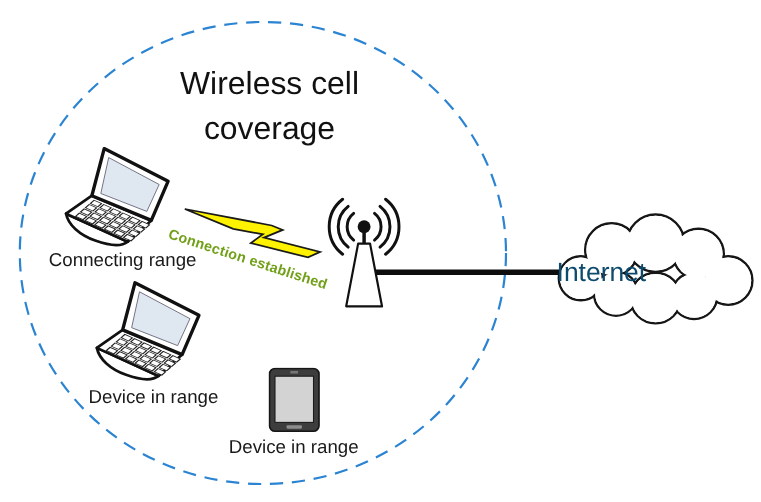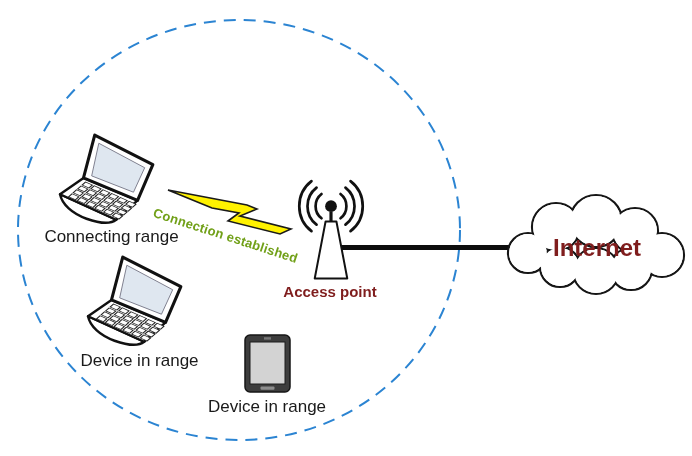--- a/index.html
+++ b/index.html
@@ -9,40 +9,44 @@
   }
   .abs{position:absolute;}
   .title{
     left:93px;top:56px;width:304px;text-align:center;
     font-size:29px;line-height:41px;color:#111;
   }
   .devlbl{
     font-size:17px;color:#1a1a1a;text-align:center;white-space:nowrap;
   }
   .netlbl{
-    font-weight:bold;color:#7f1d1d;text-align:center;white-space:nowrap;
+    font-weight:normal;color:#0c4a6e;white-space:nowrap;
   }
   .conn-text{
     left:156px;top:205px;font-size:13px;font-weight:bold;color:#71a018;
     transform:rotate(18deg);transform-origin:0 0;white-space:nowrap;letter-spacing:.2px;
   }
   .wire{
     left:336px;top:245px;width:176px;height:5px;background:#0d0d0d;
   }
   svg{display:block;}
 </style>
 </head>
 <body>
 
 <div class="stage">
 
   <svg class="abs" style="left:0;top:0" width="692" height="456" viewBox="0 0 692 456">
     <ellipse cx="239" cy="230" rx="221" ry="210" fill="none" stroke="#2b84d2" stroke-width="2" stroke-dasharray="12 8"></ellipse>
   </svg>
 
+  <div class="abs title">
+    <div>Wireless cell</div>
+    <div>coverage</div>
+  </div>
 
   <svg width="0" height="0" style="position:absolute" aria-hidden="true">
     <defs>
       <symbol id="laptop" viewBox="0 0 100 95">
 
         <path d="M2,60 C4,70 14,79 28,84 C42,89 52,89 57,85 L57,85 L2,60 Z" fill="#ffffff" stroke="#111" stroke-width="2.4" stroke-linejoin="round"></path>
 
         <polygon points="2,60 25,44 78,66 57,85" fill="#ffffff" stroke="#111" stroke-width="2.4" stroke-linejoin="round"></polygon>
 
         <g transform="matrix(0.95,0.42,-0.55,0.48,27,48)" fill="#fdfdfd" stroke="#222" stroke-width="1.1">
@@ -101,21 +105,20 @@
       <path d="M34,50.5 A26,26 0 0 1 34,9.5"></path>
       <path d="M28.4,57.6 A35,35 0 0 1 28.4,2.4"></path>
       <path d="M60.5,16.6 A17,17 0 0 1 60.5,43.4"></path>
       <path d="M66,9.5 A26,26 0 0 1 66,50.5"></path>
       <path d="M71.6,2.4 A35,35 0 0 1 71.6,57.6"></path>
     </g>
     <line x1="50" y1="36" x2="50" y2="48" stroke="#111" stroke-width="3.5"></line>
     <circle cx="50" cy="30" r="6.5" fill="#111"></circle>
     <polygon points="44,47 56,47 68,110 32,110" fill="#ffffff" stroke="#111" stroke-width="2.2" stroke-linejoin="round"></polygon>
   </svg>
-  <div class="abs netlbl" style="left:270px;top:283px;width:120px;font-size:15px">Access point</div>
 
   <svg class="abs" style="left:244px;top:334px" width="47" height="59" viewBox="0 0 47 59">
     <rect x="1" y="1" width="45" height="57" rx="5" fill="#3d3d3d" stroke="#161616" stroke-width="1.5"></rect>
     <rect x="6" y="8" width="35" height="42" fill="#d3d3d3" stroke="#1c1c1c" stroke-width="1"></rect>
     <rect x="20" y="3.2" width="7" height="2.4" fill="#777"></rect>
     <rect x="16.5" y="52.5" width="14" height="3.2" rx="1" fill="#8d8d8d"></rect>
   </svg>
   <div class="abs devlbl" style="left:192px;top:397px;width:150px">Device in range</div>
 
   <svg class="abs" style="left:504px;top:193px" width="186" height="106" viewBox="0 0 186 106">

